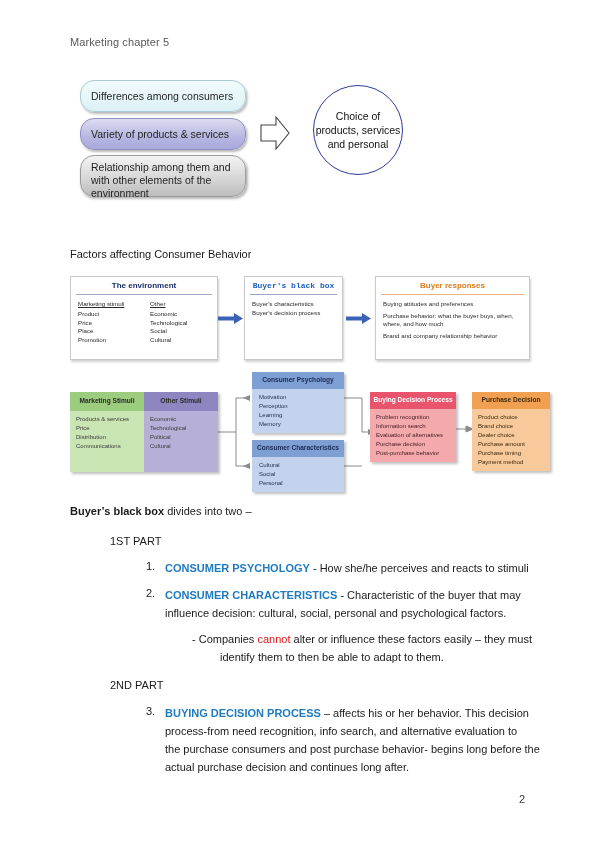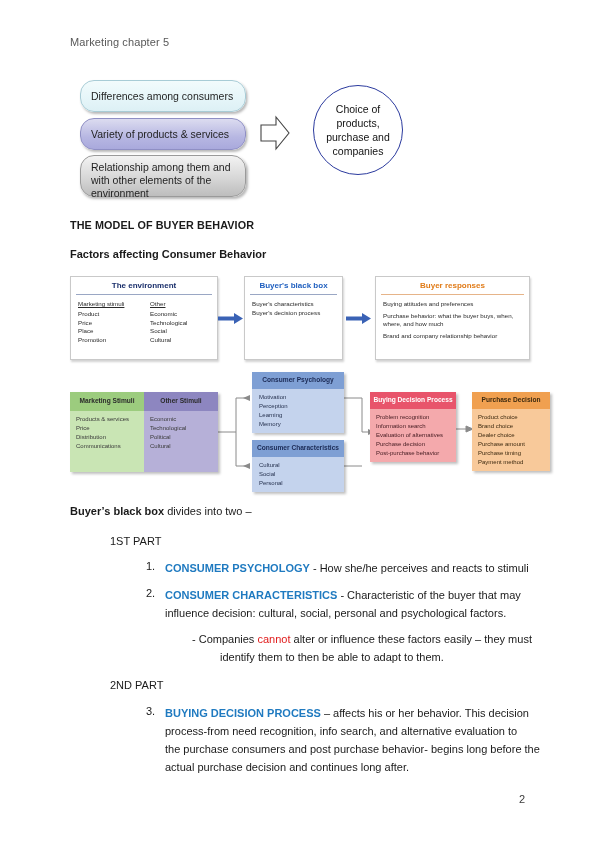--- a/index.html
+++ b/index.html
@@ -27,33 +27,33 @@
        background:linear-gradient(180deg,#f3f3f3 0%,#d7d7d7 55%,#bdbdbd 100%);
        border:1px solid #9a9a9a;line-height:1.22;}
 
   .bigarrow{position:absolute;left:258px;top:113px;width:34px;height:40px;}
   .circ{position:absolute;left:313px;top:85px;width:88px;height:88px;border-radius:50%;
         border:1.4px solid #2b3a9e;display:flex;align-items:center;justify-content:center;
         text-align:center;font-size:10.5px;line-height:1.34;color:#111;}
 
   
   .h1{position:absolute;left:70px;top:219px;font-size:10.8px;font-weight:bold;letter-spacing:.1px;}
-  .h2{position:absolute;left:70px;top:248px;font-size:11px;font-weight:bold;}
+  .h2{position:absolute;left:70px;top:248px;font-size:11px;}
 
   
   .d1{position:absolute;left:70px;top:276px;width:460px;height:93px;}
   .dbox{position:absolute;box-sizing:border-box;background:#fff;border:1px solid #c9c9c9;
         box-shadow:1px 1.5px 2px rgba(0,0,0,.18);}
   .dbox .ttl{font-size:8px;font-weight:bold;text-align:center;padding:4px 2px 4px;}
   .dbox .rule{height:1px;background:#9aa7c4;margin:0 5px;}
   .dbox .bd{padding:5px 7px;font-size:6.2px;color:#2a2a2a;line-height:1.42;}
   .b-env{left:0;top:0;width:148px;height:84px;}
   .b-env .ttl{color:#1a2f6b;}
   .b-bbx{left:174px;top:0;width:99px;height:84px;}
-  .b-bbx .ttl{color:#1f5fbf;}
+  .b-bbx .ttl{color:#1f5fbf;font-family:Liberation Mono, monospace;}
   .b-rsp{left:305px;top:0;width:155px;height:84px;}
   .b-rsp .ttl{color:#e07b18;}
   .b-rsp .rule{background:#e6b489;}
   .cols{display:flex;gap:12px;}
   .cols>div{flex:1;}
   .colhd{text-decoration:underline;margin-bottom:1px;}
   .rsp p{margin:0 0 4px 0;line-height:1.3;}
   .ar{position:absolute;width:26px;height:13px;}
 
   
@@ -108,24 +108,23 @@
   </div>
   <div class="tb tb3">
     <span>Relationship among them and with other elements of the environment</span>
   </div>
 
   <svg class="bigarrow" viewBox="0 0 34 40">
     <path d="M3 12 H18 V4 L31 20 L18 36 V28 H3 Z" fill="#ffffff" stroke="#444" stroke-width="1.1"></path>
   </svg>
 
   <div class="circ">
-    <span>Choice of products, purchase and companies</span>
-  </div>
-
-  <div class="h1">THE MODEL OF BUYER BEHAVIOR</div>
+    <span>Choice of products, services and personal</span>
+  </div>
+
   <div class="h2">Factors affecting Consumer Behavior</div>
 
   <div class="d1">
 
     <div class="dbox b-env">
       <div class="ttl">The environment</div>
       <div class="rule"></div>
       <div class="bd">
         <div class="cols">
           <div>

